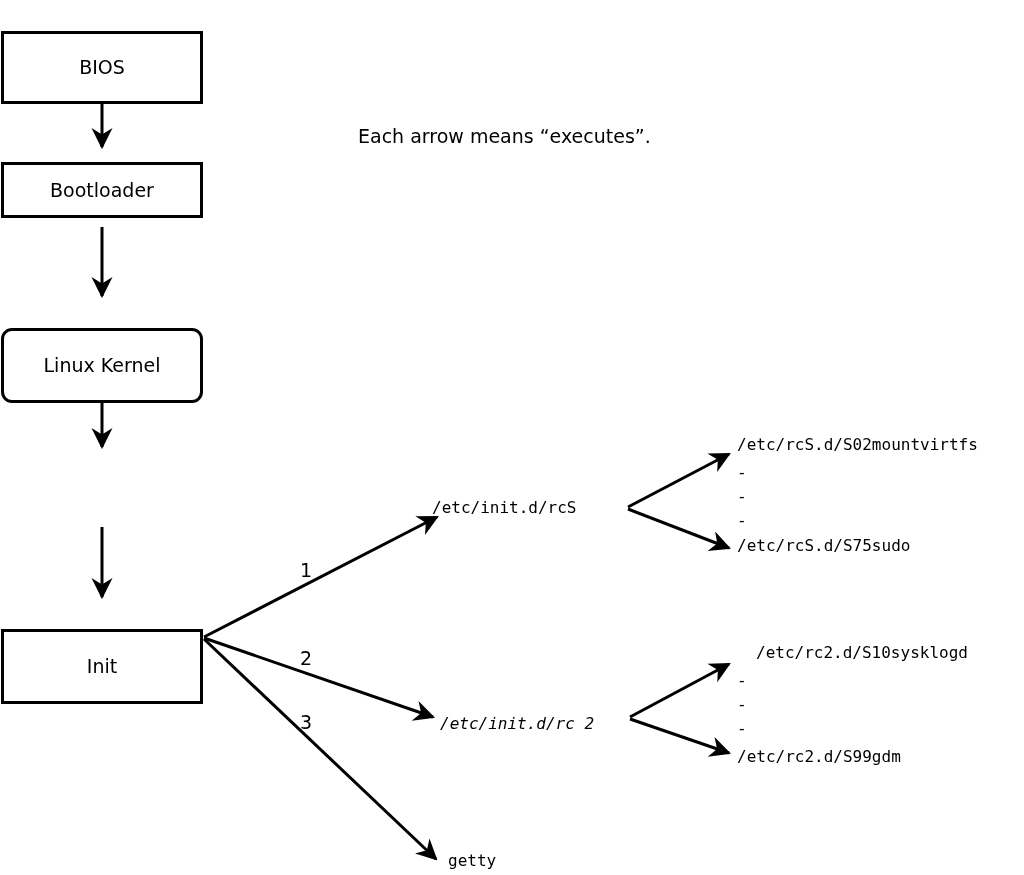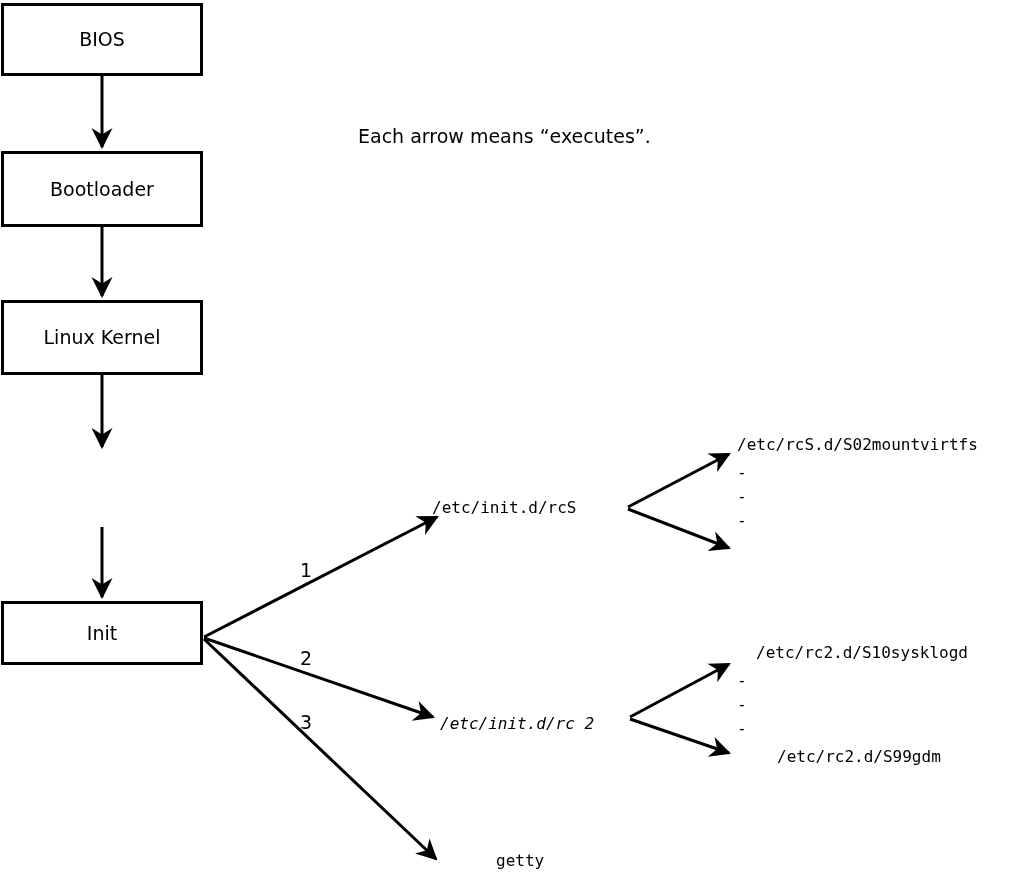--- a/index.html
+++ b/index.html
@@ -22,20 +22,21 @@
     left: 1px;
     width: 202px;
     border: 3px solid #000000;
     box-sizing: border-box;
     background: #ffffff;
     display: flex;
     align-items: center;
     justify-content: center;
     font-size: 19px;
     line-height: 1;
+    margin-top: 28px;
   }
   .caption {
     position: absolute;
     font-size: 19px;
     line-height: 23px;
     white-space: pre;
   }
   .edge-num {
     position: absolute;
     font-size: 19px;
@@ -77,42 +78,43 @@
       <line x1="630" y1="717" x2="729" y2="664" marker-end="url(#ah)"></line>
       <line x1="630" y1="719" x2="729" y2="753" marker-end="url(#ah)"></line>
     </g>
   </svg>
 
   <div class="caption" style="left:358px; top:102px;margin-top:23px;">Each arrow means “executes”.</div>
 
   <div class="box" style="top:3px;   height:73px;">
       <span>BIOS</span>
     </div>
-  <div class="box" style="top:151px; height:76px;align-items:center;">
+  <div class="box" style="top:134px; height:56px;align-items:center;">
       <span>Bootloader</span>
     </div>
-  <div class="box" style="top:300px; height:75px;">
+  <div class="box" style="top:300px; height:75px;border-radius:11px;">
       <span>Linux Kernel</span>
     </div>
-  <div class="box" style="top:601px; height:64px;">
+  <div class="box" style="top:601px; height:75px;">
       <span>Init</span>
     </div>
 
   <div class="edge-num" style="left:306px; top:570px;">1</div>
   <div class="edge-num" style="left:306px; top:658px;">2</div>
   <div class="edge-num" style="left:306px; top:722px;">3</div>
 
   <div class="mono" style="left:432px; top:496px;">/etc/init.d/rcS</div>
   <div class="mono" style="left:440px; top:712px;font-style:italic;">/etc/init.d/rc 2</div>
-  <div class="mono" style="left:448px; top:849px;margin-left:48px;">getty</div>
+  <div class="mono" style="left:448px; top:849px;">getty</div>
 
   <div class="mono" style="left:737px; top:433px;">/etc/rcS.d/S02mountvirtfs</div>
   <div class="mono" style="left:737px; top:461px;">-</div>
   <div class="mono" style="left:737px; top:485px;">-</div>
   <div class="mono" style="left:737px; top:509px;">-</div>
+  <div class="mono" style="left:737px; top:534px;">/etc/rcS.d/S75sudo</div>
 
   <div class="mono" style="left:756px; top:641px;">/etc/rc2.d/S10sysklogd</div>
   <div class="mono" style="left:737px; top:669px;">-</div>
   <div class="mono" style="left:737px; top:693px;">-</div>
   <div class="mono" style="left:737px; top:717px;">-</div>
-  <div class="mono" style="left:737px; top:745px;margin-left:40px;">/etc/rc2.d/S99gdm</div>
+  <div class="mono" style="left:737px; top:745px;">/etc/rc2.d/S99gdm</div>
 
 </div>
 
 </body></html>

